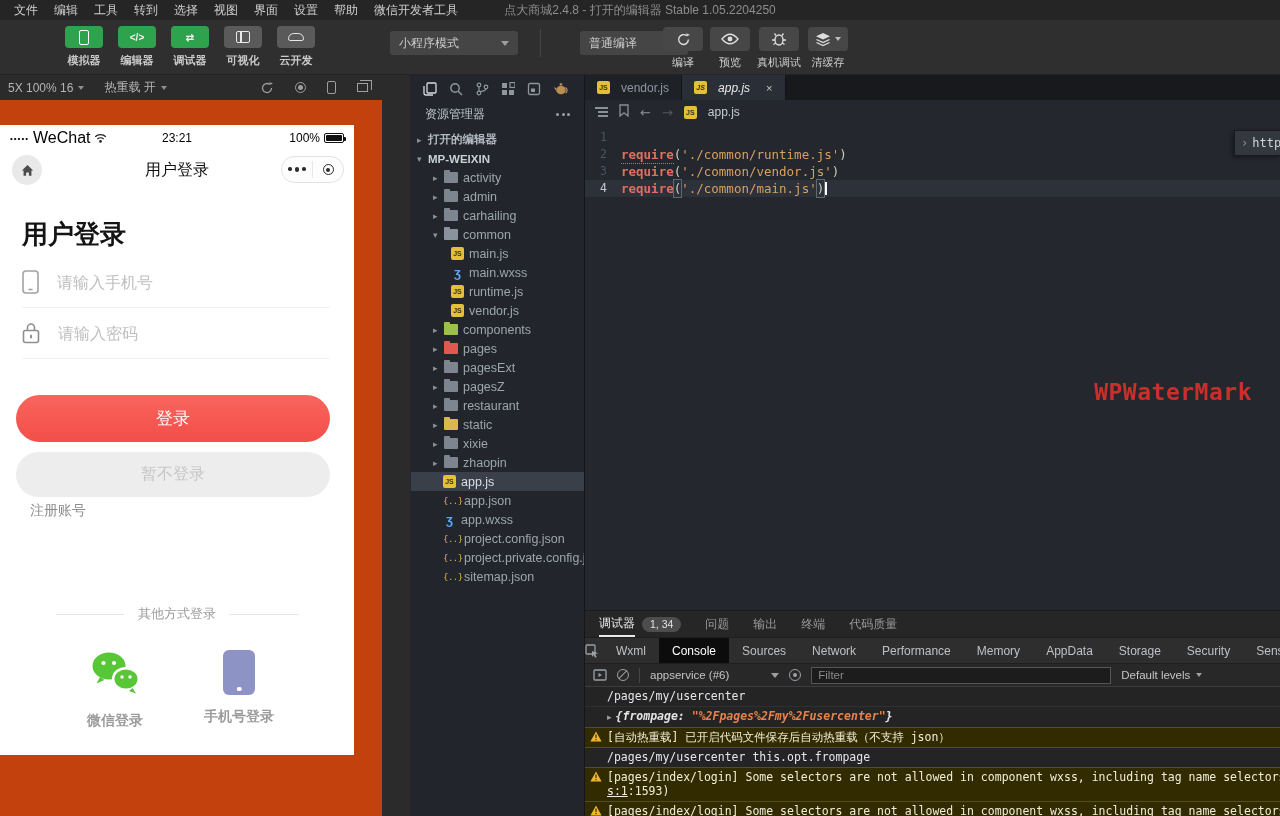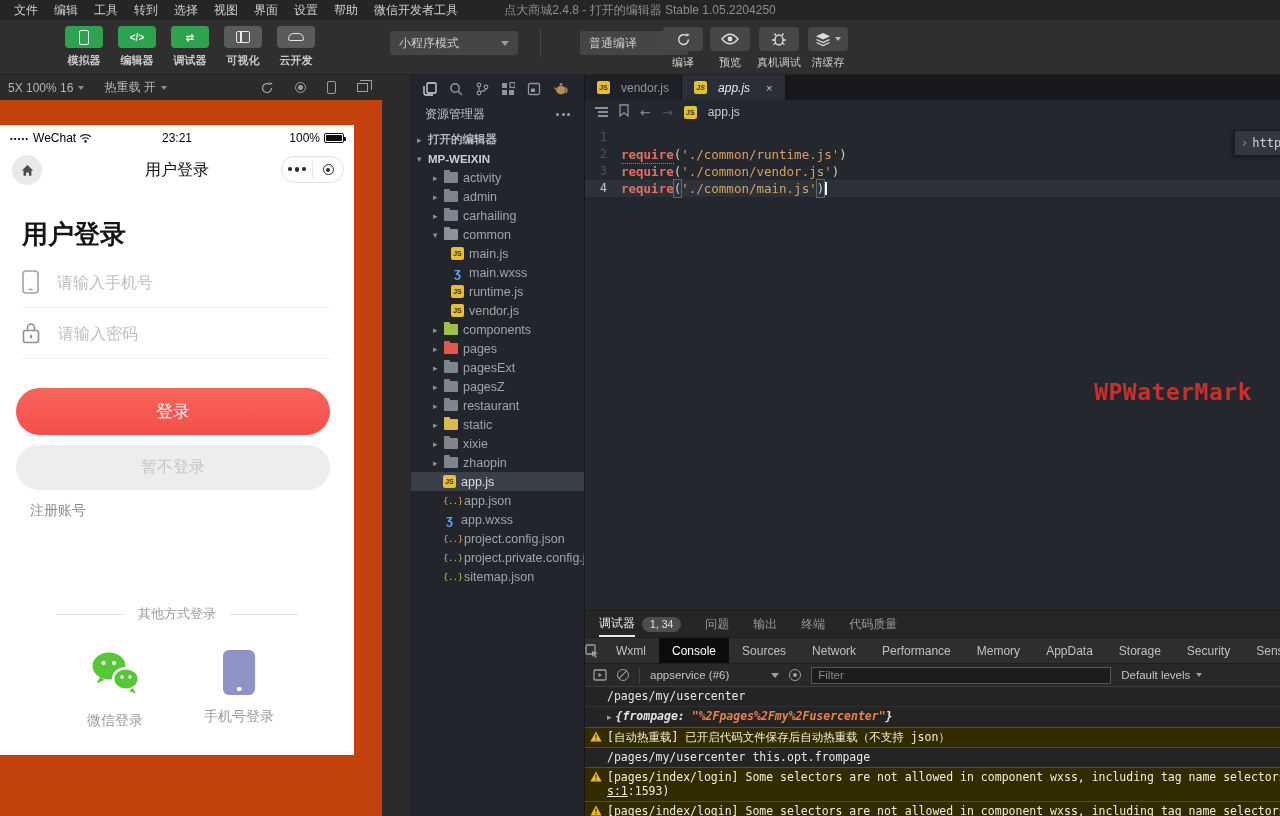--- a/index.html
+++ b/index.html
@@ -48,21 +48,21 @@
   .rec-glyph { width:11px; height:11px; border:1.5px solid #9f9f9f; border-radius:50%; display:flex; align-items:center; justify-content:center; }
   .rec-glyph::after { content:""; width:5px; height:5px; background:#9f9f9f; border-radius:50%; }
   .phone-sm { width:9px; height:13px; border:1.5px solid #9f9f9f; border-radius:2px; }
   .win-glyph { width:11px; height:9px; border:1.5px solid #9f9f9f; position:relative; }
   .win-glyph::after { content:""; position:absolute; left:2px; top:-4px; width:11px; height:9px; border:1.5px solid #9f9f9f; border-bottom:none; border-left:none; }
 
   
   #phone { position:absolute; left:0; top:50px; width:354px; height:630px; background:#ffffff; }
   #status-bar { height:26px; display:flex; align-items:center; padding:0 10px; position:relative; color:#000; }
   .sig-dots { font-size:8px; letter-spacing:1px; color:#000; }
-  .carrier { font-size:12px; margin-left:4px; margin-right:3px; }
+  .carrier { font-size:16px; margin-left:4px; margin-right:3px; }
   .sb-time { position:absolute; left:50%; transform:translateX(-50%); font-size:12px; }
   .sb-right { margin-left:auto; display:flex; align-items:center; gap:4px; font-size:12px; }
   .battery { width:20px; height:10px; border:1px solid #111; border-radius:2px; position:relative; padding:1px; }
   .battery::before { content:""; display:block; width:100%; height:100%; background:#111; border-radius:1px; }
   .battery::after { content:""; position:absolute; right:-3px; top:2.5px; width:2px; height:4px; background:#111; border-radius:0 1px 1px 0; }
   #p-nav { height:38px; position:relative; }
   .home-btn { position:absolute; left:12px; top:4px; width:30px; height:30px; border-radius:50%; background:#e9e9e9; display:flex; align-items:center; justify-content:center; cursor:pointer; }
   .nav-title { position:absolute; left:0; right:0; top:9px; text-align:center; font-size:16px; color:#111; }
   .capsule { position:absolute; right:10px; top:5px; width:63px; height:27px; border:1px solid #e2e2e2; border-radius:14px; background:#fdfdfd; display:flex; align-items:center; }
   .cap-dots { flex:1; display:flex; justify-content:center; gap:3px; cursor:pointer; }
@@ -70,31 +70,31 @@
   .cap-dots i:nth-child(2) { width:4.5px; height:4.5px; }
   .cap-sep { width:1px; height:17px; background:#e8e8e8; }
   .cap-target { flex:1; display:flex; justify-content:center; cursor:pointer; }
   .cap-target i { width:11px; height:11px; border:1.5px solid #2c2c2c; border-radius:50%; display:flex; align-items:center; justify-content:center; }
   .cap-target i::after { content:""; width:4px; height:4px; background:#2c2c2c; border-radius:50%; }
   #p-content { position:absolute; left:0; right:0; top:64px; bottom:0; }
   .p-heading { position:absolute; left:22px; top:28px; font-size:26px; font-weight:bold; color:#141414; }
   .frow { position:absolute; left:22px; right:24px; display:flex; align-items:center; gap:18px; border-bottom:1px solid #f0f0f0; font-size:16px; color:#bfbfbf; }
   #frow-phone { top:71px; height:48px; }
   #frow-pass { top:121px; height:49px; }
-  .p-btn { position:absolute; left:16px; right:24px; display:flex; align-items:center; justify-content:center; font-size:17px; cursor:pointer; }
+  .p-btn { position:absolute; left:16px; right:24px; display:flex; align-items:center; justify-content:center; font-size:17px; cursor:pointer;margin-top:7px; }
   #btn-login { top:199px; height:47px; border-radius:24px; background:linear-gradient(180deg,#f8655c,#f34e4a); color:#fff; }
   #btn-skip { top:256px; height:45px; border-radius:23px; background:#ededed; color:#c6c6c6; font-size:16px; }
   .register { position:absolute; left:30px; top:313px; font-size:14px; color:#8f8f8f; cursor:pointer; }
   .other { position:absolute; left:0; width:100%; top:416px; }
   .divider { display:flex; align-items:center; justify-content:center; gap:14px; }
   .divider .line { width:68px; height:1px; background:#e4e4e4; }
   .divider .dtext { font-size:13px; color:#9c9c9c; }
   .login-icons { margin-top:27px; display:flex; justify-content:center; gap:24px; }
   .licol { width:100px; display:flex; flex-direction:column; align-items:center; cursor:pointer; }
-  .licol .lab { margin-top:13px; font-size:14px; color:#9b9b9b; }
+  .licol .lab { margin-top:13px; font-size:14px; color:#9b9b9b;font-weight:bold; }
   .ph-login-ic { width:32px; height:45px; border-radius:6px; background:#8e93c5; position:relative; }
   .ph-login-ic::after { content:""; position:absolute; left:50%; bottom:4px; transform:translateX(-50%); width:4.5px; height:4.5px; border-radius:50%; background:#fff; }
 
   
   #explorer { width:175px; background:#22262c; border-left:1px solid #26262a; border-right:1px solid #141619; display:flex; flex-direction:column; flex-shrink:0;margin-left:28px; }
   #act-bar { height:27px; display:flex; align-items:center; gap:12px; padding:0 12px; color:#8f969f; }
   #act-bar .ai { display:flex; align-items:center; cursor:pointer; }
   #act-bar .ai.first { color:#d7dae0; }
   #exp-header { height:25px; display:flex; align-items:center; padding:0 14px; color:#bfc6cf; font-size:12px; }
   .more-dots { margin-left:auto; display:flex; gap:2.5px; cursor:pointer; }

